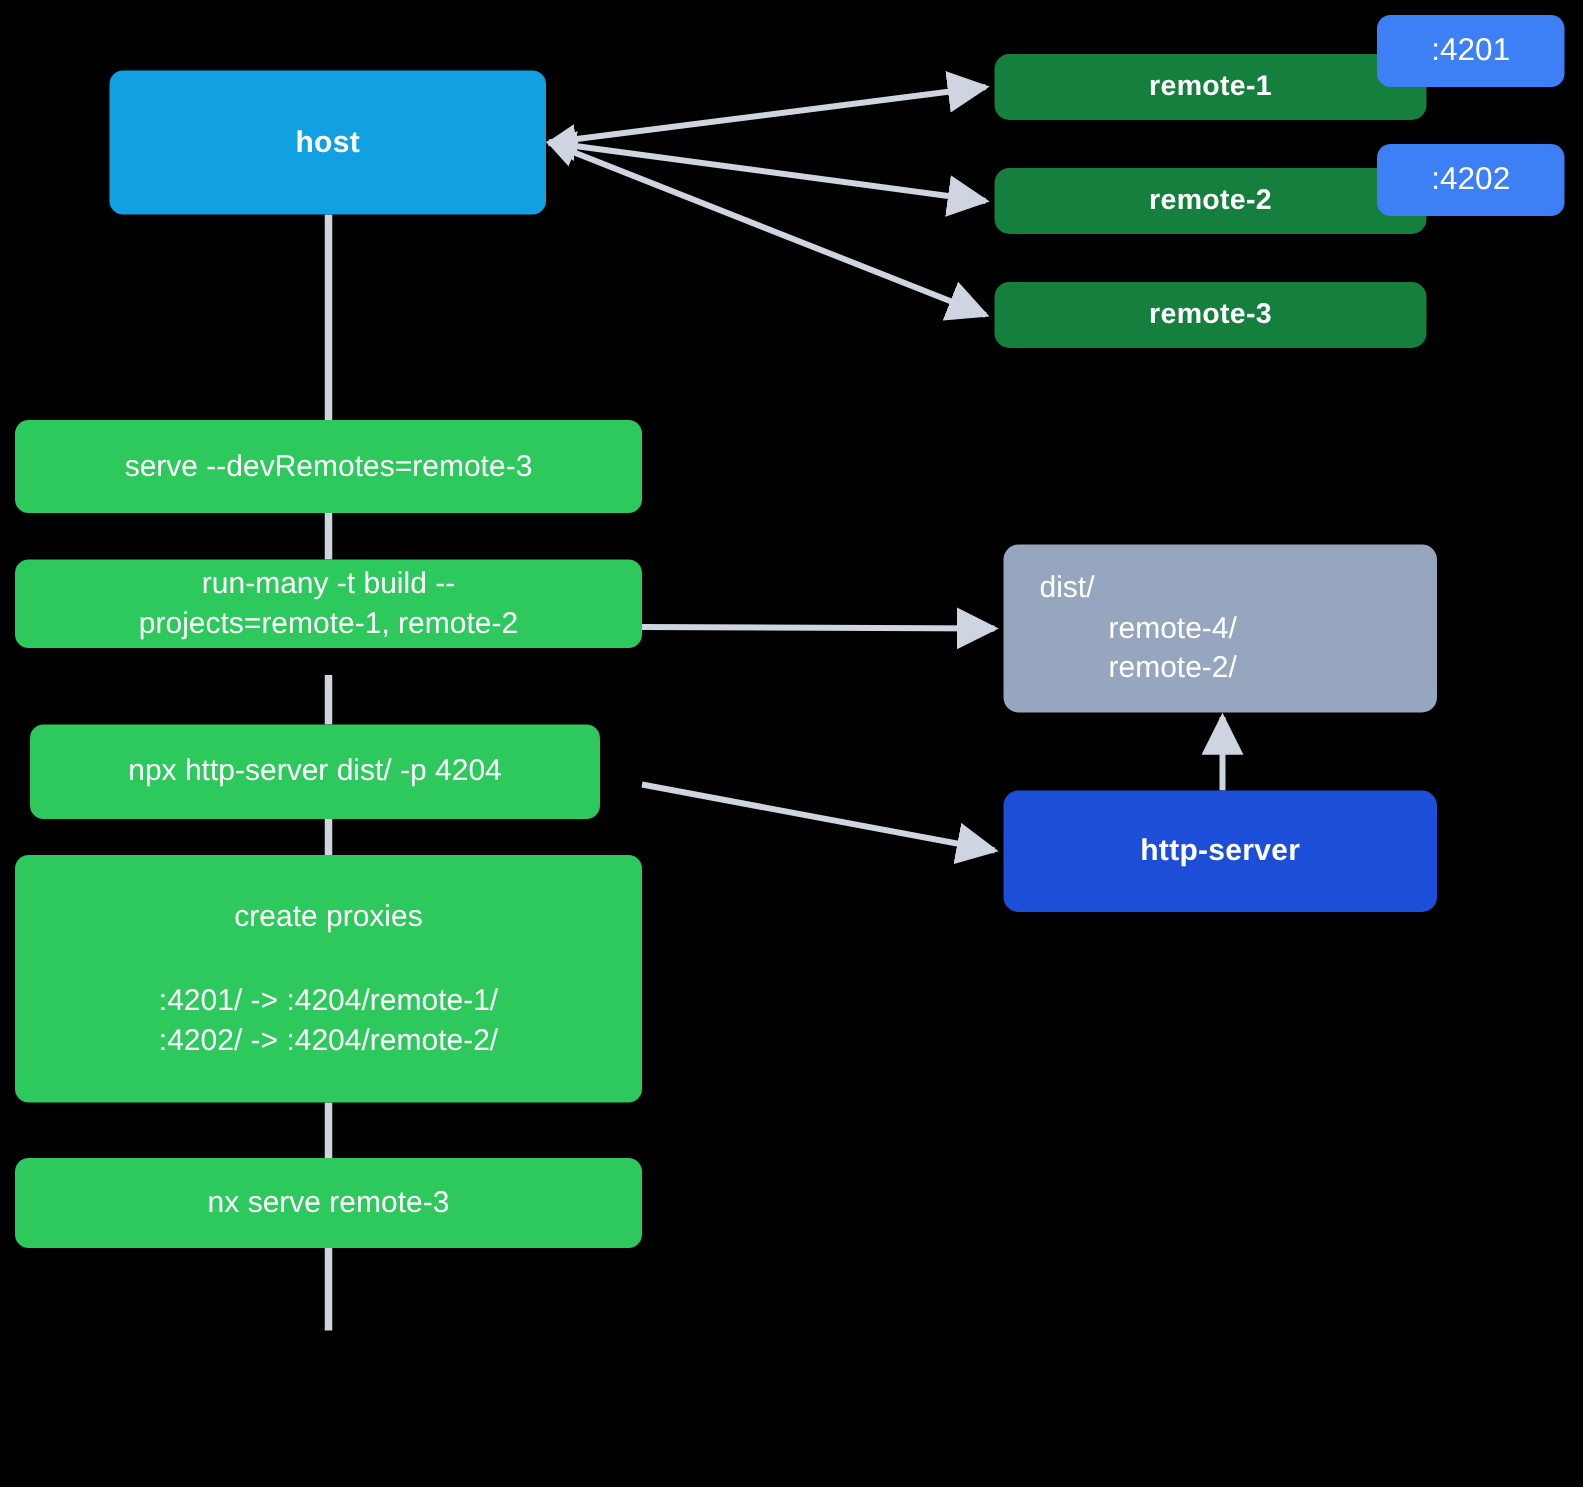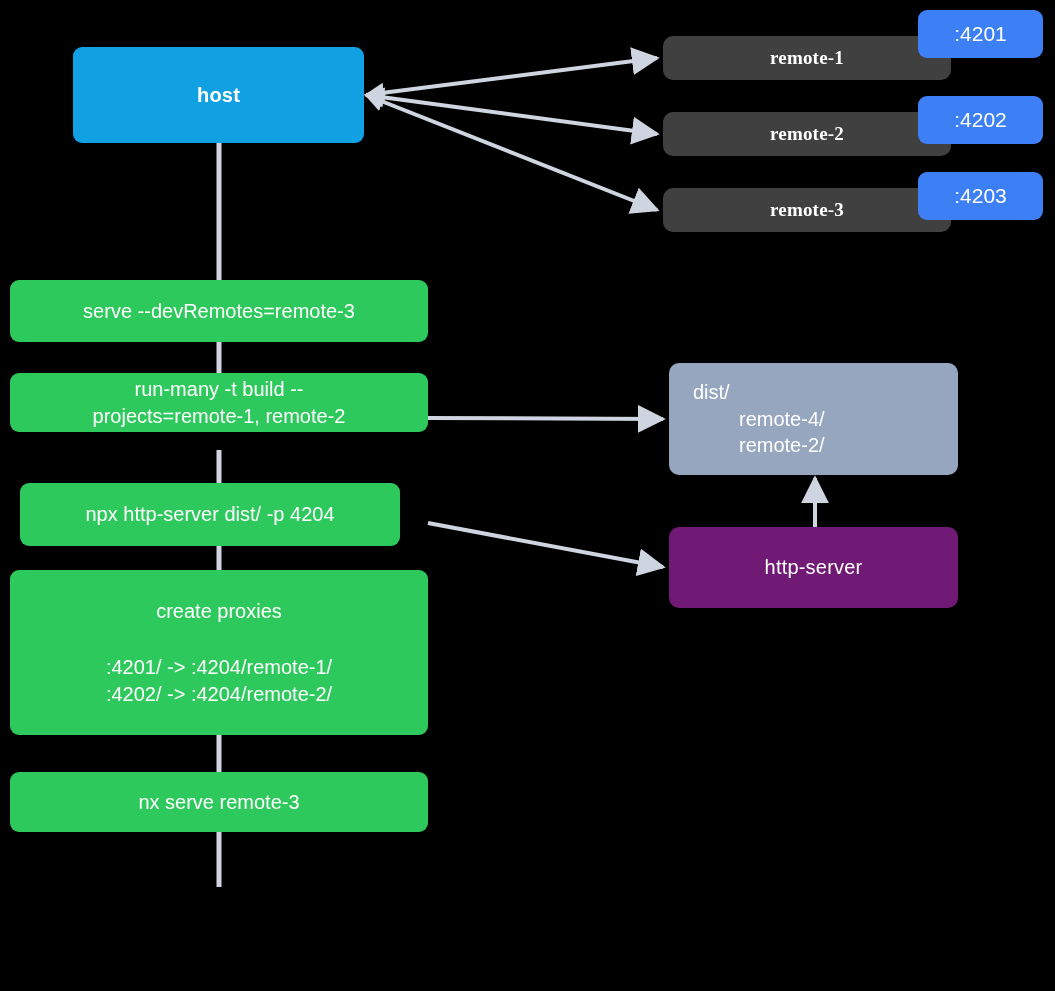--- a/index.html
+++ b/index.html
@@ -46,30 +46,29 @@
     font-size: 20px;
     letter-spacing: 0.2px;
   }
   .node-served {
     background: #3D7FF5;
     font-weight: bold;
     font-size: 20px;
     letter-spacing: 0.2px;
   }
   .node-remote {
-    background: #404040;
+    background: #15803d;
     font-weight: bold;
     font-size: 19px;
     letter-spacing: 0.2px;
     border-radius: 10px;
-    font-family: Liberation Serif, serif;
   }
   .node-grey {
-    background: #701a75;
-    font-weight: normal;
+    background: #1d4ed8;
+    font-weight: bold;
     font-size: 20px;
     letter-spacing: 0.2px;
     border-radius: 10px;
   }
   .node-green {
     background: #2EC95C;
     font-weight: normal;
     font-size: 20px;
     border-radius: 9px;
     padding: 0 10px;
@@ -165,23 +164,20 @@
   <div class="node node-remote" style="left:663px; top:112px; width:288px; height:44px;">
     <span>remote-2</span>
   </div>
   <div class="node node-badge" style="left:918px; top:96px; width:125px; height:48px;">
     <span>:4202</span>
   </div>
 
   <div class="node node-remote" style="left:663px; top:188px; width:288px; height:44px;">
     <span>remote-3</span>
   </div>
-  <div class="node node-badge" style="left:918px; top:172px; width:125px; height:48px;">
-    <span>:4203</span>
-  </div>
 
   <div class="node node-green" style="left:10px; top:280px; width:418px; height:62px;">
     <span>serve --devRemotes=remote-3</span>
   </div>
 
   <div class="node node-green multiline" style="left:10px; top:373px; width:418px; height:59px;">
     <span>run-many -t build --</span>
     <span>projects=remote-1, remote-2</span>
   </div>
 

